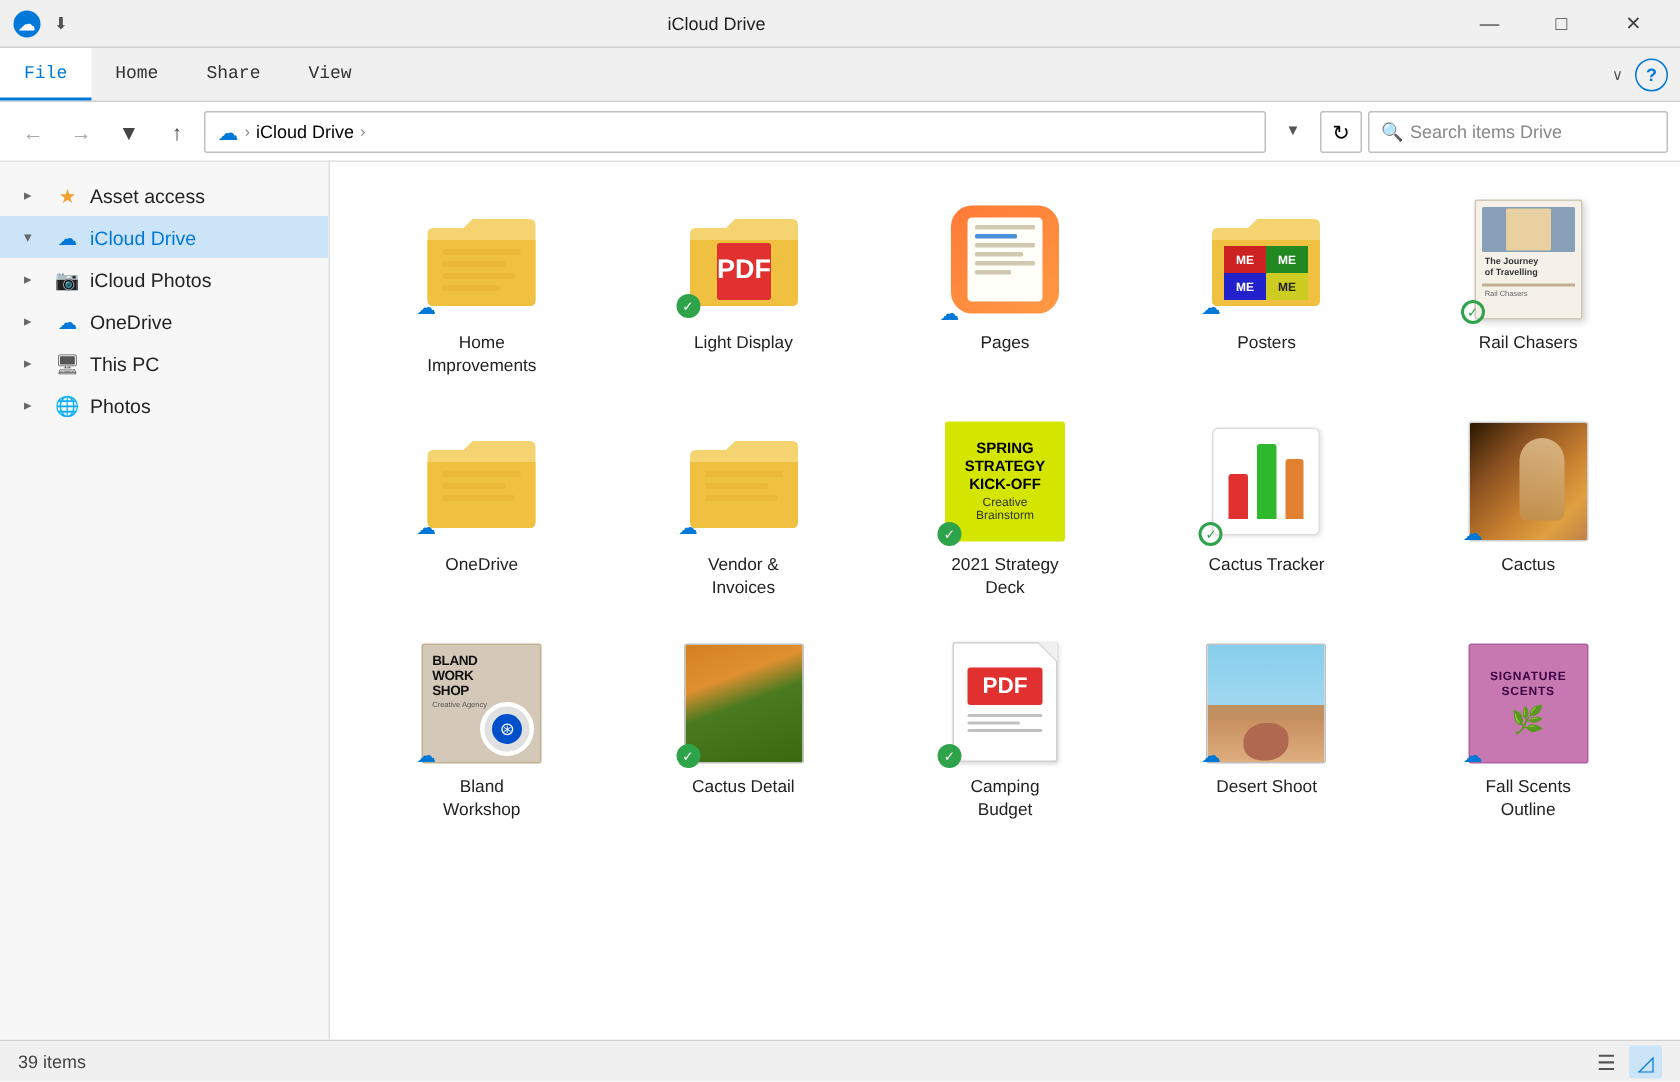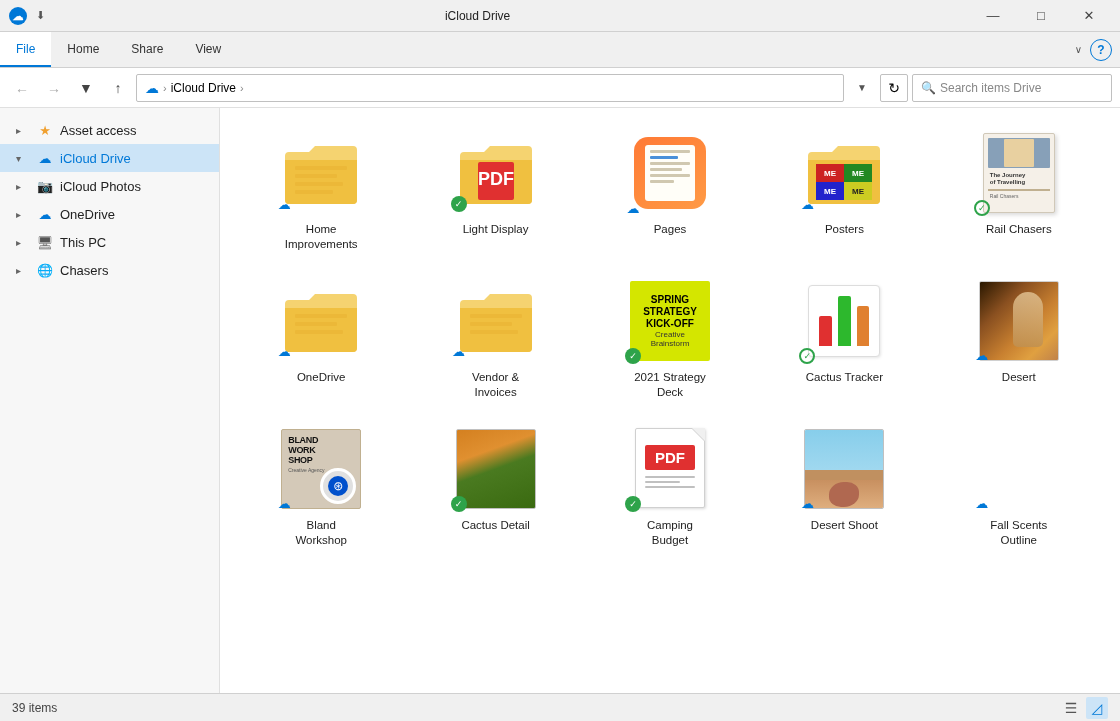--- a/index.html
+++ b/index.html
@@ -31,20 +31,21 @@
       border-bottom: 1px solid #d0d0d0;
     }
     .ribbon-tab {
       padding: 16px 16px;
       display: flex;
       align-items: center;
       font-size: 12px;
       cursor: pointer;
       color: #333;
       border-bottom: 2px solid transparent;
+      font-family: Liberation Mono, monospace;
     }
     .ribbon-tab.active {
       background: #fff;
       color: #0078d7;
       border-bottom: 2px solid #0078d7;
     }
     .ribbon-help { margin-left: auto; display: flex; align-items: center; padding: 0 8px; }
     .help-btn { width: 22px; height: 22px; border-radius: 50%; border: 1px solid #0078d7; color: #0078d7; display: flex; align-items: center; justify-content: center; font-size: 12px; font-weight: bold; cursor: pointer; }
     .chevron-down { color: #555; padding: 0 8px; font-size: 10px; cursor: pointer; display: flex; align-items: center; }
 
@@ -331,21 +332,21 @@
       <span>OneDrive</span>
     </div>
     <div class="sidebar-item">
       <span class="sidebar-chevron">▸</span>
       <span class="sidebar-icon pc">🖥</span>
       <span>This PC</span>
     </div>
     <div class="sidebar-item">
       <span class="sidebar-chevron">▸</span>
       <span class="sidebar-icon network">🌐</span>
-      <span>Chasers</span>
+      <span>Photos</span>
     </div>
   </div>
 
   <div class="content-area">
     <div class="file-grid">
 
       <div class="file-item">
         <div class="file-icon-wrap">
           <svg class="folder-svg" viewBox="0 0 80 70">
             <path d="M4,18 Q4,14 8,14 L28,14 L34,8 L72,8 Q76,8 76,12 L76,62 Q76,66 72,66 L8,66 Q4,66 4,62 Z" fill="#f5d370"></path>
@@ -497,21 +498,21 @@
       <div class="file-item">
         <div class="file-icon-wrap">
           <div style="width:80px;height:80px;border-radius:2px;overflow:hidden;border:1px solid #d0d0d0;position:relative;background:linear-gradient(135deg,#2a1800 0%,#8a5020 30%,#c88030 60%,#e0a040 80%,#c0824a 100%);">
 
             <div style="position:absolute;top:10px;right:15px;width:30px;height:55px;background:linear-gradient(180deg,#e0c090,#c09050);border-radius:15px 15px 5px 5px;opacity:0.85;"></div>
           </div>
           <div class="sync-icon" style="bottom:2px;left:0">
             <span class="sync-cloud">☁</span>
           </div>
         </div>
-        <div class="file-label">Desert</div>
+        <div class="file-label">Cactus</div>
       </div>
 
       <div class="file-item">
         <div class="file-icon-wrap">
           <div style="width:80px;height:80px;background:#d4c9b8;border-radius:2px;padding:6px;position:relative;overflow:hidden;border:1px solid #c0b090;">
             <div style="font-size:9px;font-weight:900;color:#111;line-height:1.1;letter-spacing:-0.3px;">BLAND<br>WORK<br>SHOP</div>
             <div style="font-size:5px;color:#555;margin-top:2px;">Creative Agency</div>
             <div style="position:absolute;bottom:4px;right:4px;width:36px;height:36px;background:#e0e0e0;border-radius:50%;border:3px solid #fff;display:flex;align-items:center;justify-content:center;">
               <div style="width:20px;height:20px;background:#0050cc;border-radius:50%;display:flex;align-items:center;justify-content:center;">
                 <div style="font-size:12px;color:#fff;">⊛</div>
@@ -571,20 +572,24 @@
           </div>
           <div class="sync-icon" style="bottom:2px;left:0">
             <span class="sync-cloud">☁</span>
           </div>
         </div>
         <div class="file-label">Desert Shoot</div>
       </div>
 
       <div class="file-item">
         <div class="file-icon-wrap">
+          <div style="width:80px;height:80px;background:#c878b0;border-radius:2px;display:flex;flex-direction:column;align-items:center;justify-content:center;padding:6px;border:1px solid #b060a0;">
+            <div style="font-size:8px;font-weight:900;color:#3a0040;text-align:center;line-height:1.2;letter-spacing:0.5px;">SIGNATURE<br>SCENTS</div>
+            <div style="margin-top:4px;font-size:18px;">🌿</div>
+          </div>
           <div class="sync-icon" style="bottom:2px;left:0">
             <span class="sync-cloud">☁</span>
           </div>
         </div>
         <div class="file-label">Fall Scents<br>Outline</div>
       </div>
 
     </div>
   </div>
 </div>

